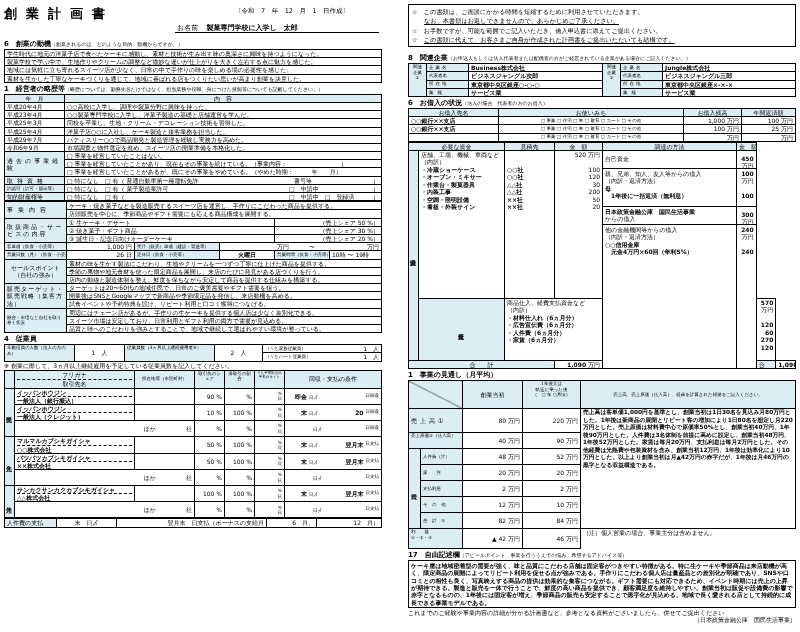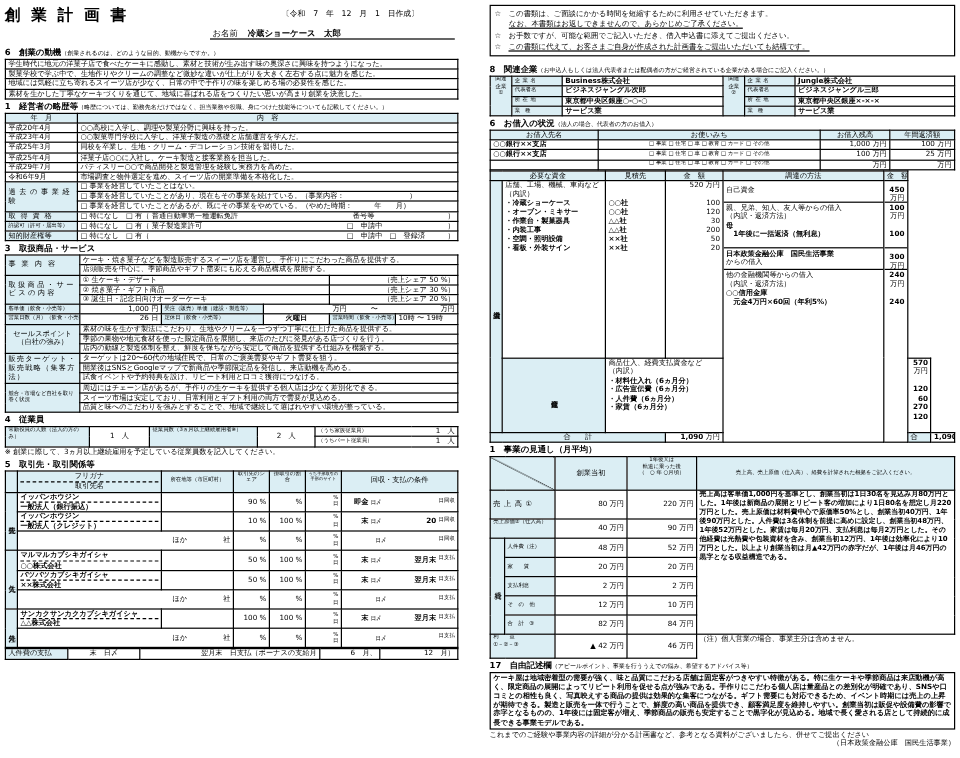--- a/index.html
+++ b/index.html
@@ -27,21 +27,21 @@
 .ruby{border-bottom:0.8px dashed #000}
 .free{border:0.8px solid #000;padding:1px 2px;font-size:6px;line-height:1.22;white-space:normal}
 </style>
 </head>
 <body>
 
 <div class="title">創業計画書</div>
 <div class="date">〔令和　7　年　12　月　1　日作成〕</div>
 <div class="name">
   <span>お名前</span>
-  <b style="margin-left:6px">冷蔵ショーケース　太郎</b>
+  <b style="margin-left:6px">製菓専門学校に入学し　太郎</b>
 </div>
 
 <div class="col left" style="top:38px">
 
   <div class="sec"><span>6　創業の動機</span><small>（創業されるのは、どのような目的、動機からですか。）</small></div>
   <table>
     <tbody>
         <tr>
           <td>学生時代に地元の洋菓子店で食べたケーキに感動し、素材と技術が生み出す味の奥深さに興味を持つようになった。</td>
         </tr>
@@ -110,21 +110,20 @@
           <td class="hdl tiny">許認可（許可・届出等）</td>
         <td><span>□ 特になし　□ 有（ 菓子製造業許可</span><span style="position:absolute;left:285px">□　申請中</span><span style="float:right">）</span></td>
         </tr>
     <tr>
           <td class="hdl">知的財産権等</td>
         <td><span>□ 特になし　□ 有（</span><span style="position:absolute;left:285px">□　申請中　□　登録済</span><span style="float:right">）</span></td>
         </tr>
   </tbody>
     </table>
 
-  <div class="sec">3　取扱商品・サービス</div>
   <table>
     <colgroup>
         <col style="width:62px">
         <col style="width:68px">
         <col style="width:85px">
         <col style="width:55px">
         <col style="width:55px">
         <col>
     </colgroup>
       <tbody>
@@ -215,21 +214,20 @@
         <td class="r" style="border-left:none"><span>1</span>　<span>人</span></td>
         </tr>
     <tr>
           <td class="tiny" style="border-right:none">（うちパート従業員）</td>
         <td class="r" style="border-left:none"><span>1</span>　<span>人</span></td>
         </tr>
   </tbody>
     </table>
   <div style="font-size:6px;height:8px">※ 創業に際して、3ヵ月以上継続雇用を予定している従業員数を記入してください。</div>
 
-  <div class="sec">5　取引先・取引関係等</div>
   <table>
     <colgroup>
         <col style="width:10px">
         <col style="width:120px">
         <col style="width:60px">
         <col style="width:30px">
         <col style="width:30px">
         <col style="width:30px">
         <col>
     </colgroup>

